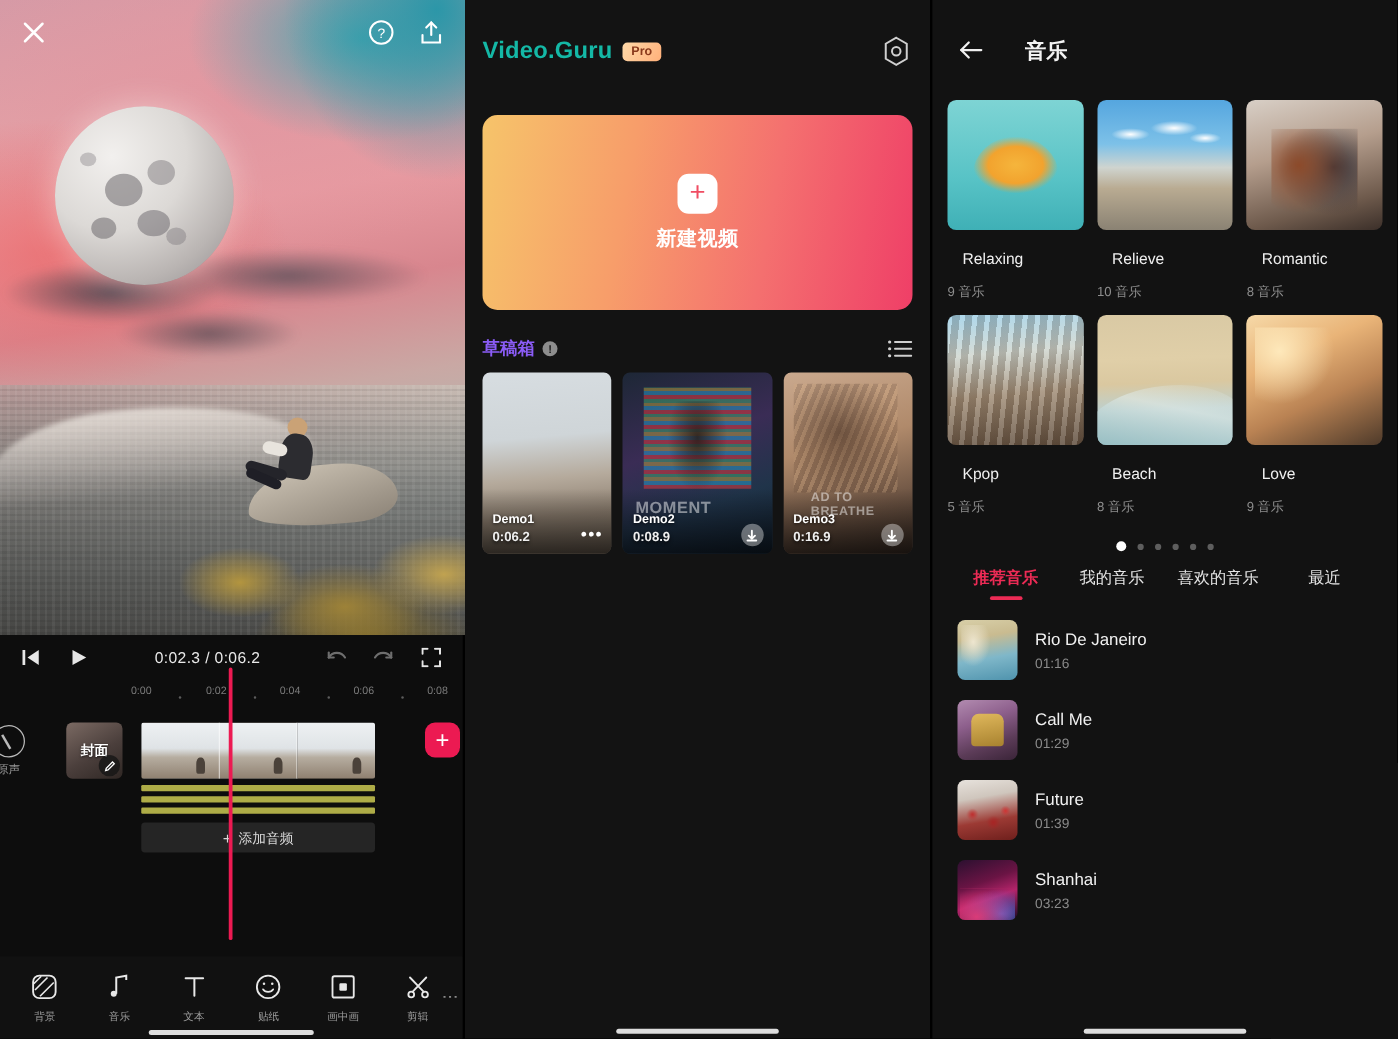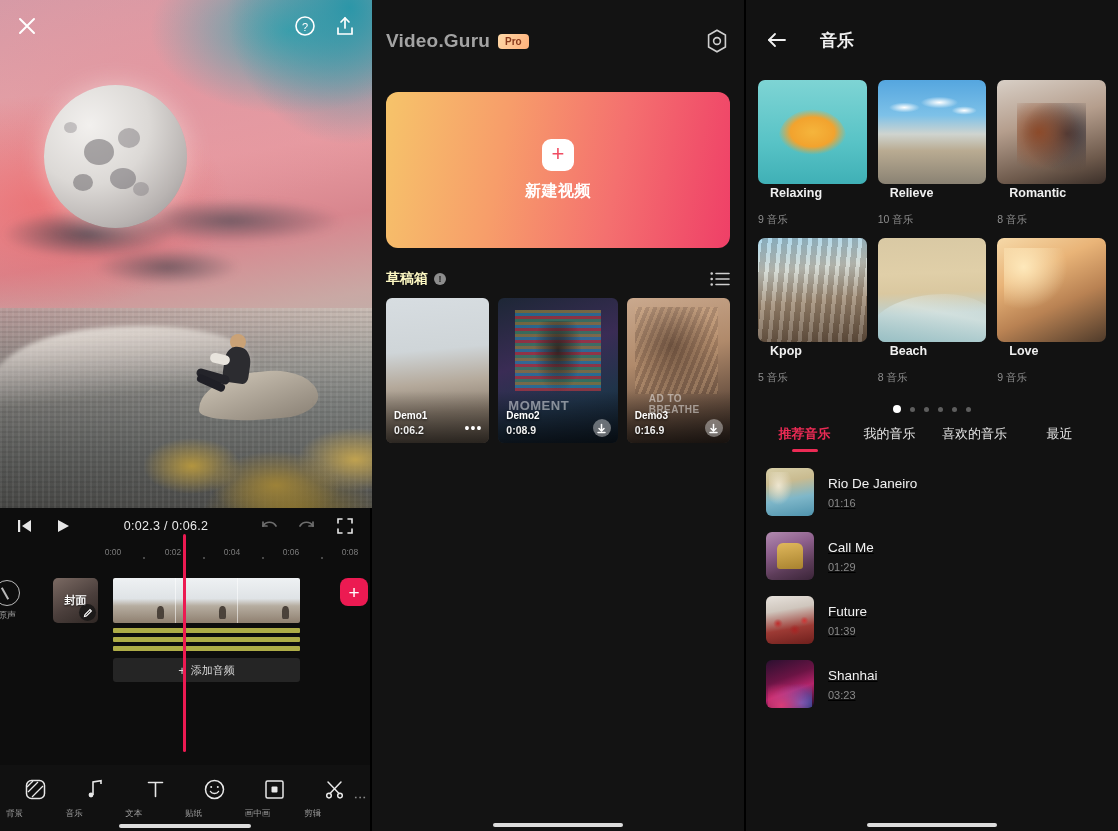--- a/index.html
+++ b/index.html
@@ -156,58 +156,58 @@
     background: #ec1a52; display:flex; align-items:center; justify-content:center;
     color:#fff; font-size: 19px; line-height:1; font-weight: 300;
   }
 
   .playhead { position:absolute; left: 183px; top: -30px; width: 3px; height: 218px; background:#ec1a52; border-radius:2px; }
 
   .toolbar-editor {
     height: 66px; background:#111; display:flex; align-items:center;
     padding: 0 6px; position:relative;
   }
-  .tb-item { flex: 1; text-align:left; }
+  .tb-item { flex: 1; text-align:center; }
   .tb-item .gi { height: 26px; display:flex; align-items:center; justify-content:center; }
   .tb-item .tl { color:#9c9c9c; font-size: 8.5px; margin-top: 5px; }
   .tb-more { position:absolute; right: 2px; top: 50%; transform: translateY(-50%); color:#8a8a8a; font-size:13px; letter-spacing:1px; writing-mode: vertical-rl;}
 
   .nav-pill {
     position:absolute; left: 50%; transform: translateX(-50%); bottom: 3px;
     width: 132px; height: 4px; border-radius: 3px; background:#ddd;
   }
 
   
   .panel-home {
     width: 374px; height: 831px; background:#131313; position:relative;
     border-right: 2px solid #000; display:flex; flex-direction:column;
   }
   .home-head { height: 82px; display:flex; align-items:center; padding: 0 14px; }
   .logo { display:flex; align-items:center; gap:8px; }
-  .logo .lt { color:#a3a3a3; font-size: 19px; font-weight: 700; letter-spacing:.2px; }
+  .logo .lt { color:#14b8a6; font-size: 19px; font-weight: 700; letter-spacing:.2px; }
   .pro-badge {
     background: linear-gradient(120deg,#ffd9a8,#ffb07a);
     color:#8a3a1c; font-size: 10px; font-weight:700; padding: 2px 7px; border-radius: 4px;
   }
   .gear-hex { width: 26px; height: 26px; }
 
   .new-video {
     margin: 10px 14px 0; height: 156px; border-radius: 12px;
     background: linear-gradient(100deg, #f6c46a 0%, #f79d6a 34%, #f4706f 66%, #ef3f67 100%);
     display:flex; flex-direction:column; align-items:center; justify-content:center; gap:10px;
   }
   .nv-plus {
     width: 32px; height: 32px; border-radius: 9px; background:#fff;
     display:flex; align-items:center; justify-content:center;
   }
   .nv-plus .pv { color:#f04d63; font-size: 22px; line-height: 0.85; font-weight:400; }
   .nv-label { color:#fff; font-size: 16px; font-weight:600; letter-spacing:.5px; }
 
   .drafts-head { display:flex; align-items:center; padding: 22px 14px 10px; }
-  .drafts-head .dt { color:#fef9c3; font-size: 14px; font-weight:600; }
+  .drafts-head .dt { color:#8b5cf6; font-size: 14px; font-weight:600; }
   .info-dot {
     width: 12px; height: 12px; border-radius:50%; background:#8d8d8d; margin-left: 6px;
     color:#1c1c1c; font-size: 9px; font-weight:700; display:flex; align-items:center; justify-content:center;
   }
   .list-ic { margin-left:auto; width: 20px; height: 16px; }
 
   .draft-row { display:flex; gap: 9px; padding: 0 14px; }
   .draft-card {
     position: relative; flex: 1; height: 145px; border-radius: 6px; overflow:hidden; background:#2a2a2a;
   }
@@ -243,21 +243,21 @@
   .wm3 { left: 22px; bottom: 28px; font-size: 10px; }
 
   
   .panel-music { width: 372px; height: 831px; background:#121212; display:flex; flex-direction:column; position:relative; }
   .music-head { height: 80px; display:flex; align-items:center; padding: 0 18px; gap: 30px; }
   .music-head .mt { color:#f2f2f2; font-size: 17px; font-weight: 700; }
 
   .cat-grid { display:grid; grid-template-columns: repeat(3,1fr); gap: 11px; padding: 0 12px; }
   .cat { }
   .cat-thumb { width:100%; height: 104px; border-radius: 7px; overflow:hidden; position:relative; }
-  .cat-name { color:#f0f0f0; font-size: 12.5px; font-weight:700; margin-top: 2px; padding-left: 12px; }
+  .cat-name { color:#f0f0f0; font-size: 12.5px; font-weight:400; margin-top: 16px; padding-left: 12px; }
   .cat-count { color:#8d8d8d; font-size: 10.5px; margin-top: 13px; }
 
   .th-relaxing { background: linear-gradient(180deg,#7ed4d4,#58c3c6 60%,#3fb0b6); }
   .th-relaxing::after{
     content:""; position:absolute; left: 18%; top: 28%; width: 64%; height: 44%;
     background: radial-gradient(ellipse at 50% 50%, #f5b53c 0%, #f2a32e 45%, rgba(242,163,46,0) 70%);
     border-radius: 50% 50% 50% 50% / 70% 70% 30% 30%;
   }
   .th-relieve {
     background: linear-gradient(180deg,#55a6df 0%, #7dc1e8 34%, #cfd4cf 52%, #b9ab92 68%, #8a8273 100%);
@@ -296,21 +296,21 @@
   .pdot.on { width: 8px; height: 8px; background:#fff; }
 
   .tabs { display:flex; padding: 12px 16px 0; }
   .tab { flex:1; text-align:center; position:relative; padding-bottom: 9px; color:#e4e4e4; font-size: 13px; }
   .tab.active { color:#ec2b55; font-weight:600; }
   .tab.active::after {
     content:""; position:absolute; left:50%; transform:translateX(-50%); bottom: 0;
     width: 26px; height: 3px; border-radius: 2px; background:#ec2b55;
   }
 
-  .track-list { flex:1; overflow:hidden; padding-top: 8px; text-decoration: underline; }
+  .track-list { flex:1; overflow:hidden; padding-top: 8px; }
   .track { display:flex; align-items:center; gap: 14px; padding: 8px 20px; }
   .tk-thumb { width: 48px; height: 48px; border-radius: 6px; flex-shrink:0; position:relative; overflow:hidden; }
   .tk-meta { display:flex; flex-direction:column; gap: 6px; }
   .tk-title { color:#f1f1f1; font-size: 13.5px; }
   .tk-dur { color:#8a8a8a; font-size: 11px; }
 
   .tt-rio { background: linear-gradient(170deg,#d8cfa8 0%, #c9bb90 30%, #7fb7c9 62%, #4f93ad 100%); }
   .tt-rio::after{ content:""; position:absolute; left: 6%; top: 8%; width: 50%; height: 72%;
     background: radial-gradient(ellipse at 40% 40%, rgba(240,232,210,.95), rgba(240,232,210,0) 68%); }
   .tt-call { background: linear-gradient(160deg,#b28bb0 0%, #8d5f8c 36%, #5c3c58 70%, #3a2438 100%); }

